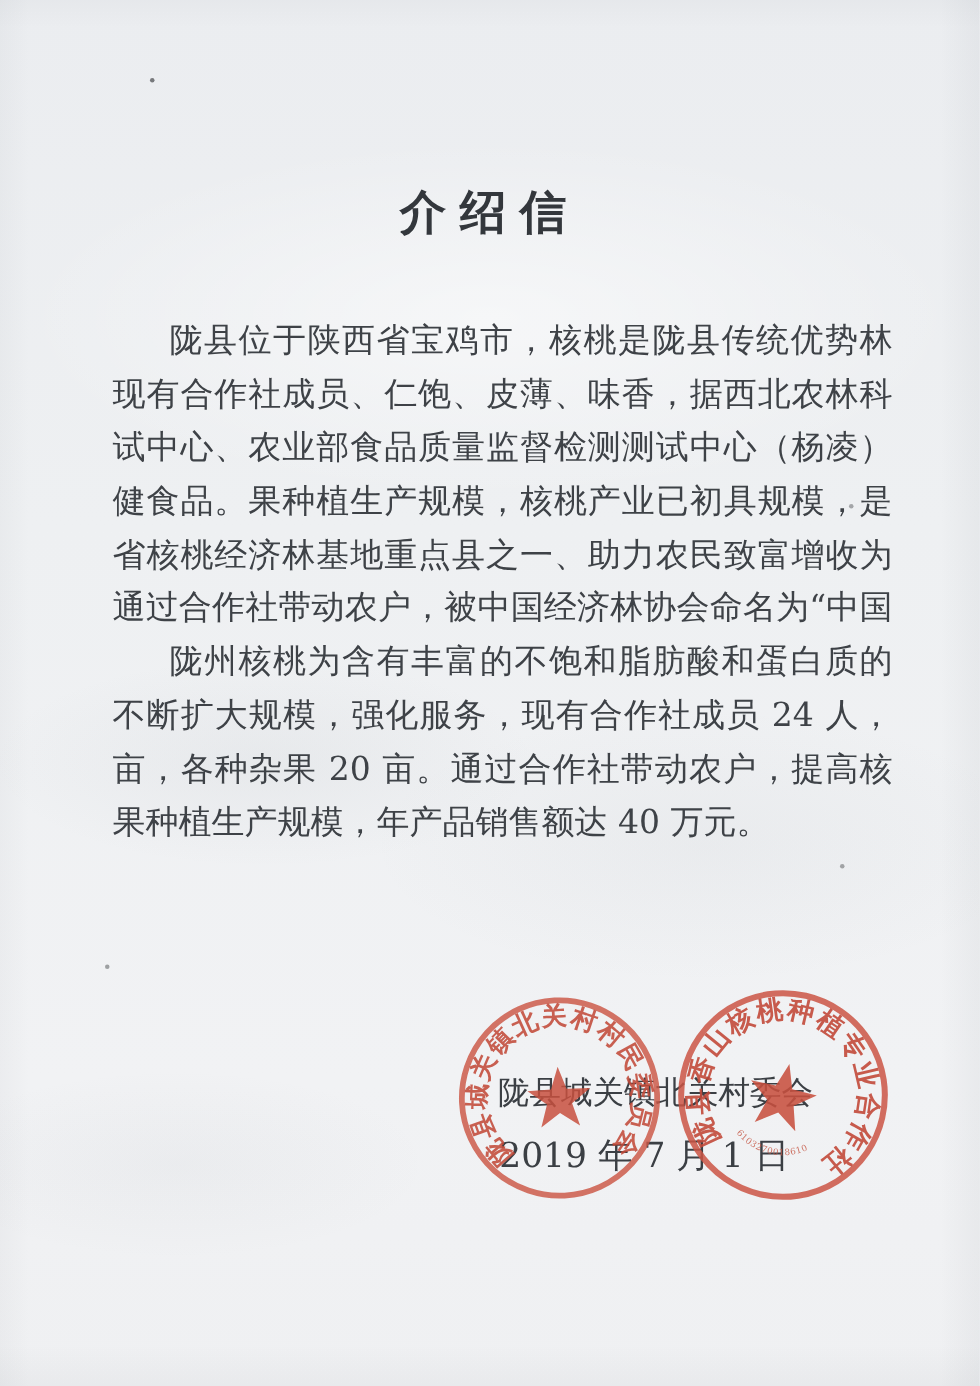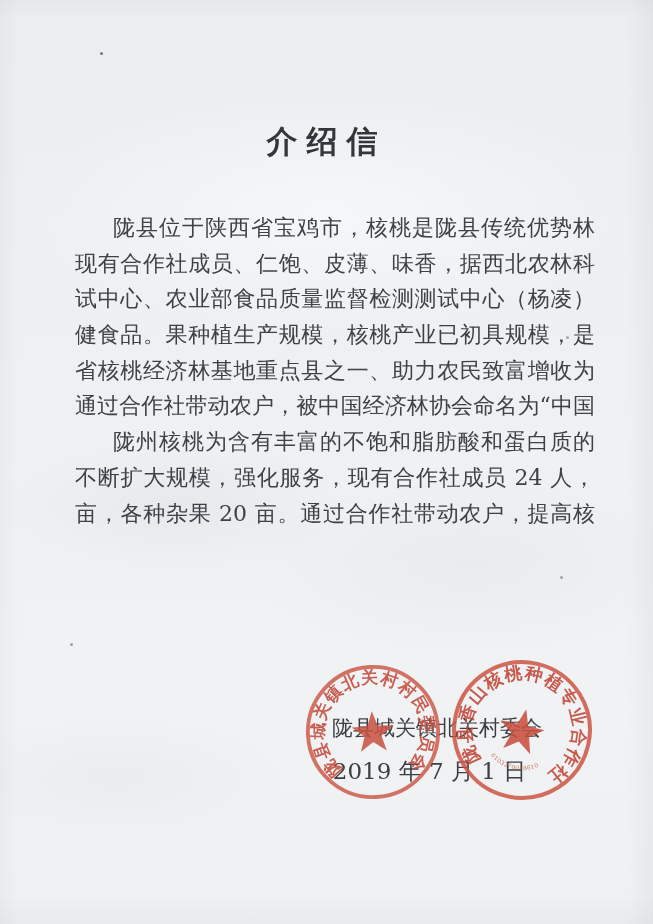--- a/index.html
+++ b/index.html
@@ -72,20 +72,21 @@
   <div class="content">
     <div class="line indent">陇县位于陕西省宝鸡市，核桃是陇县传统优势林特产，</div>
     <div class="line">现有合作社成员、仁饱、皮薄、味香，据西北农林科技大学测</div>
     <div class="line">试中心、农业部食品质量监督检测测试中心（杨凌）检测结</div>
     <div class="line">健食品。果种植生产规模，核桃产业已初具规模，是陕西</div>
     <div class="line">省核桃经济林基地重点县之一、助力农民致富增收为目标、</div>
     <div class="line">通过合作社带动农户，被中国经济林协会命名为“中国核桃</div>
     <div class="line indent">陇州核桃为含有丰富的不饱和脂肪酸和蛋白质的富硒保</div>
     <div class="line">不断扩大规模，强化服务，现有合作社成员 24 人，核桃 320</div>
     <div class="line">亩，各种杂果 20 亩。通过合作社带动农户，提高核桃、杂</div>
+    <div class="line end">果种植生产规模，年产品销售额达 40 万元。</div>
   </div>
 
   <div class="signoff">
     <div class="signature">陇县城关镇北关村委会</div>
     <div class="date">2019 年 7 月 1 日</div>
   </div>
 
   <div class="stamp stamp-left">
     <svg viewBox="0 0 200 200">
       <g fill="none" stroke="#cb5544" opacity="0.82">

